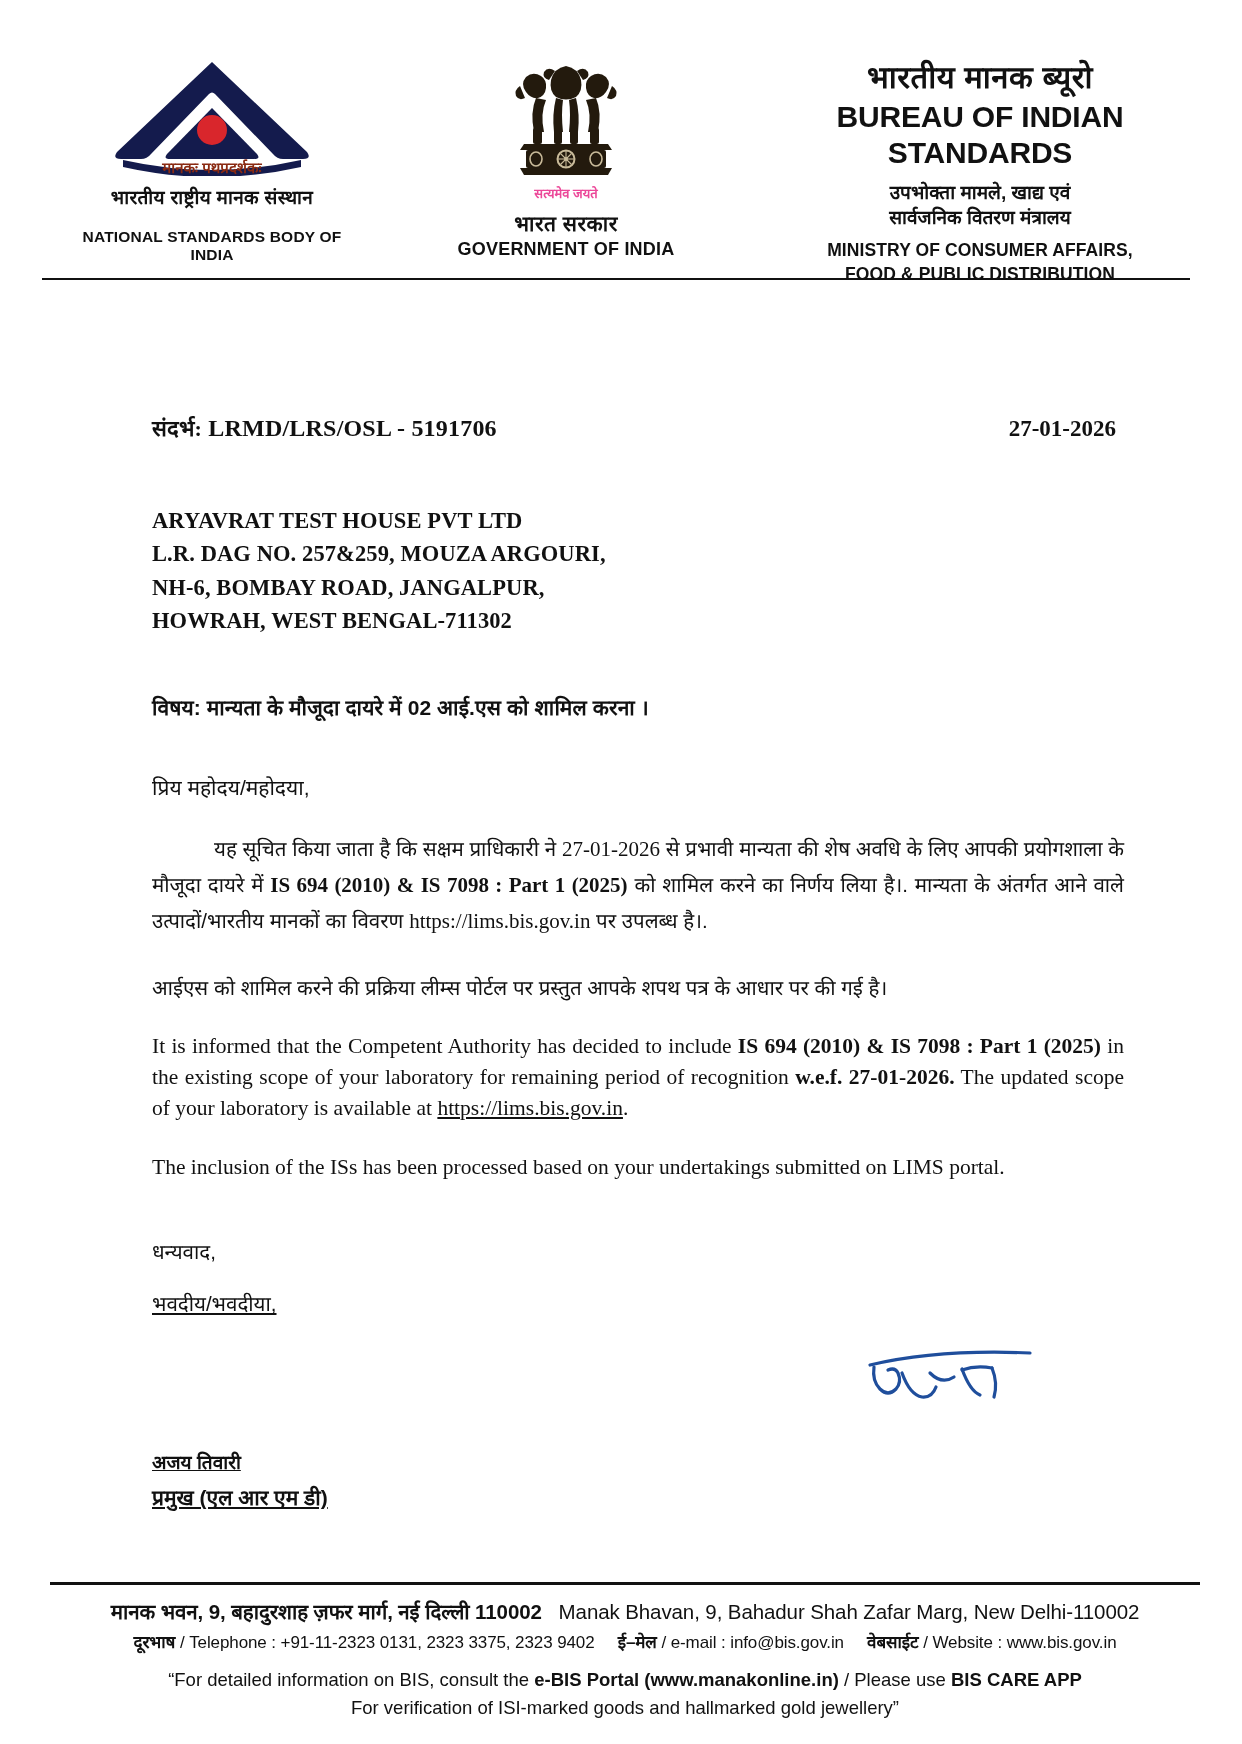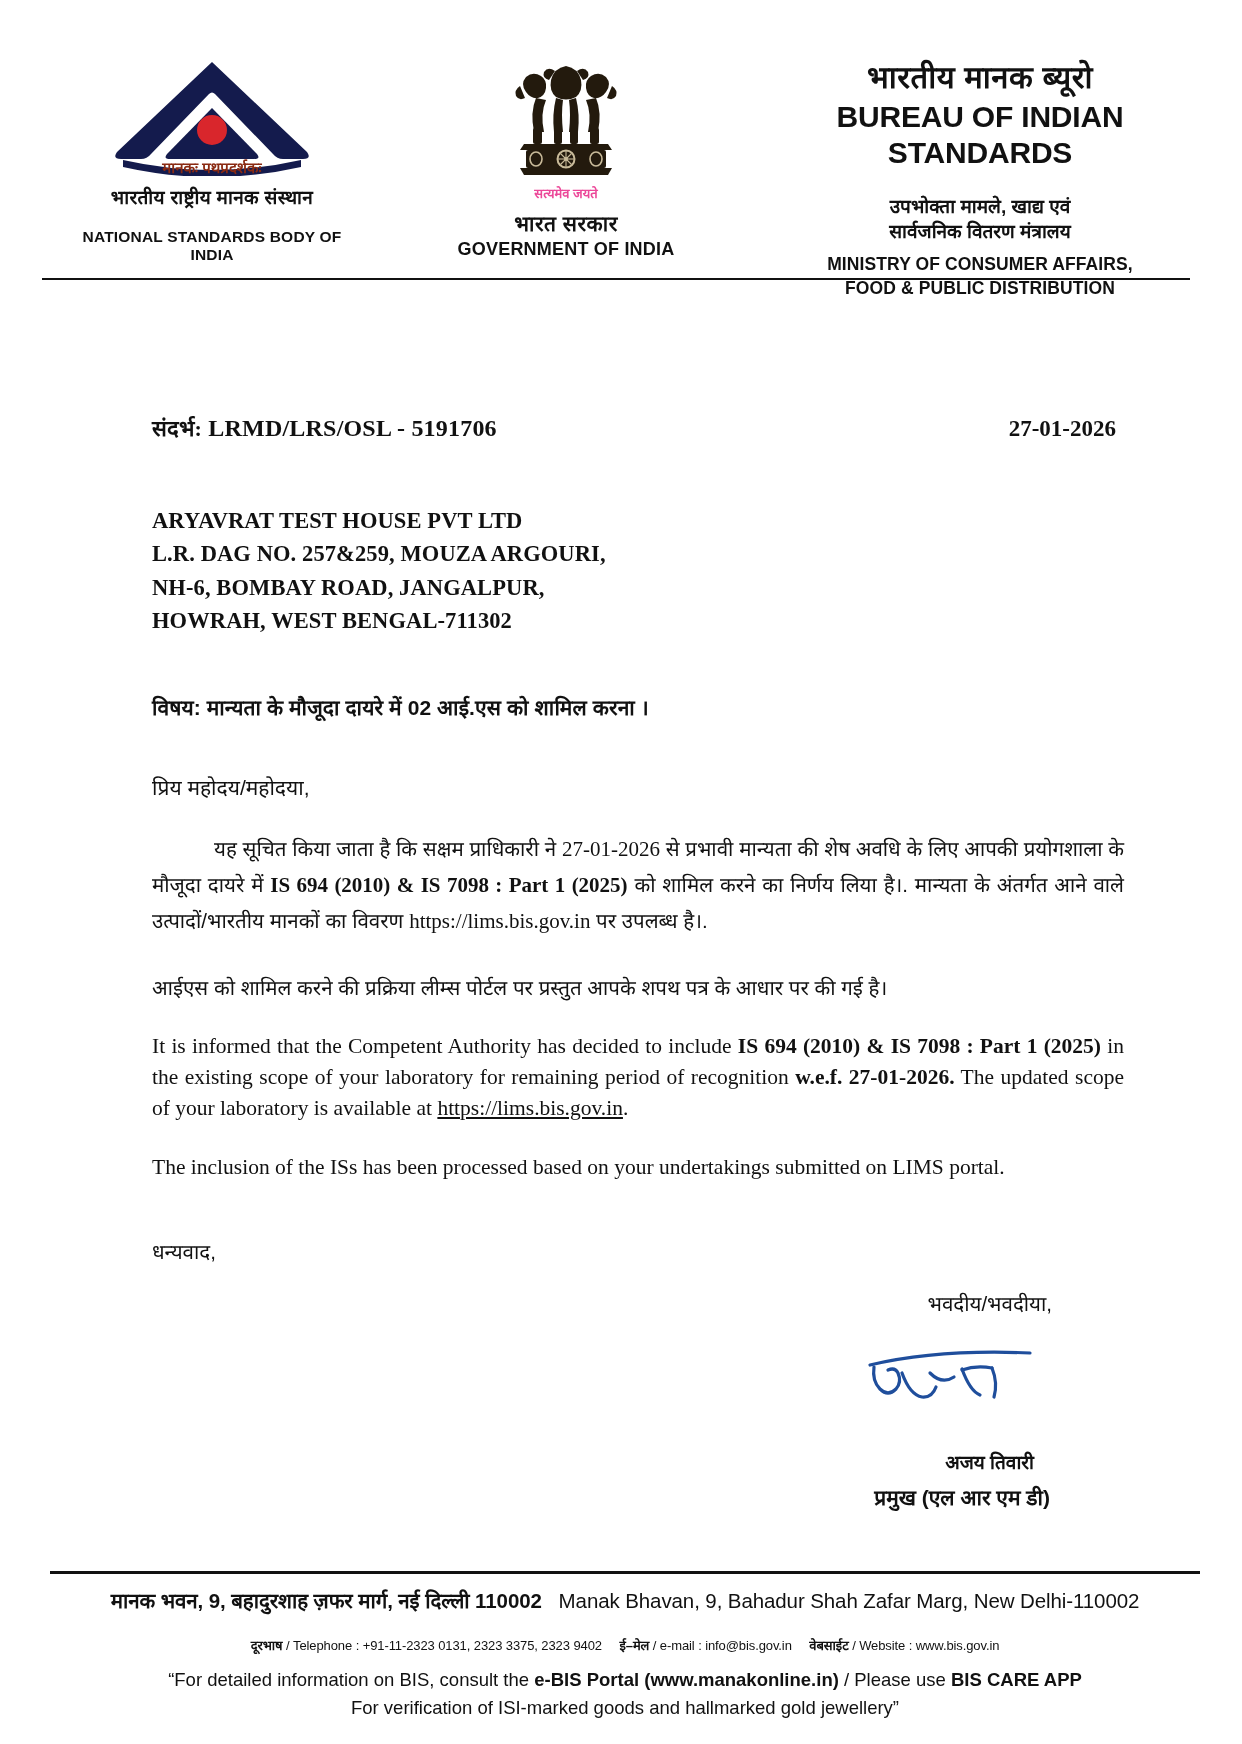--- a/index.html
+++ b/index.html
@@ -115,21 +115,21 @@
     letter-spacing: -.2px;
     line-height: 1.2;
     margin-top: 3px;
   }
   .min-l3, .min-l4 {
     font-family: "Liberation Sans", sans-serif;
     font-size: 19px;
     font-weight: 600;
     line-height: 1.35;
   }
-  .min-l3 { margin-top: 23px; }
+  .min-l3 { margin-top: 9px; }
   .min-l5, .min-l6 {
     font-family: "Liberation Sans", sans-serif;
     font-size: 17.5px;
     font-weight: 700;
     line-height: 1.35;
     letter-spacing: .1px;
   }
   .min-l5 { margin-top: 8px; }
 
   .head-rule {
@@ -213,22 +213,23 @@
 
   .thanks {
     margin-top: 54px;
     font-family: "Liberation Sans", sans-serif;
     font-size: 20.5px;
   }
 
   
   .sign-wrap {
     margin-top: 24px;
-    text-align: right;
+    text-align: left;
     padding-right: 72px;
+    text-decoration: underline;
   }
   .yours {
     font-family: "Liberation Sans", sans-serif;
     font-size: 20.5px;
   }
   .sig-img {
     width: 180px;
     height: 86px;
     margin-left: auto;
     margin-top: 26px;
@@ -266,22 +267,22 @@
     text-align: center;
     font-family: "Liberation Sans", sans-serif;
     line-height: 1.5;
   }
   .foot-addr {
     font-size: 20.5px;
     letter-spacing: -.1px;
   }
   .foot-addr .hi { font-weight: 700; }
   .foot-contact {
-    font-size: 13px;
-    margin-top: 19px;
+    font-size: 17px;
+    margin-top: 2px;
     letter-spacing: -.1px;
   }
   .foot-contact .hi { font-weight: 700; }
   .foot-note1 {
     font-size: 18.5px;
     margin-top: 10px;
   }
   .foot-note1 b { font-weight: 700; }
   .foot-note2 {
     font-size: 18.5px;

